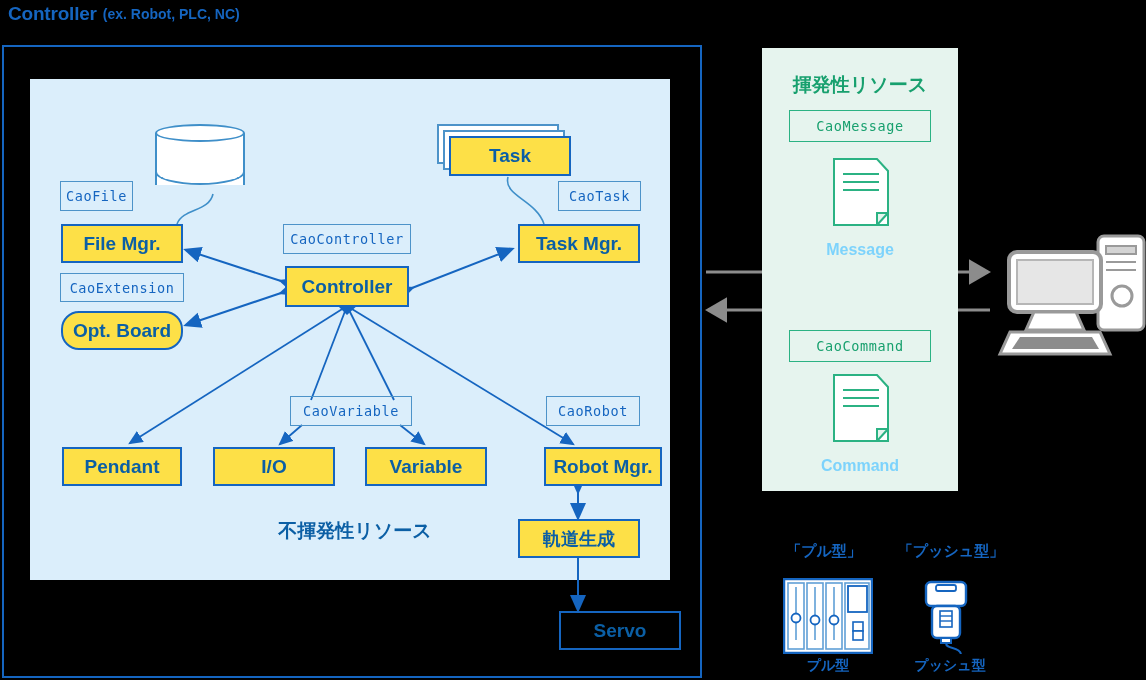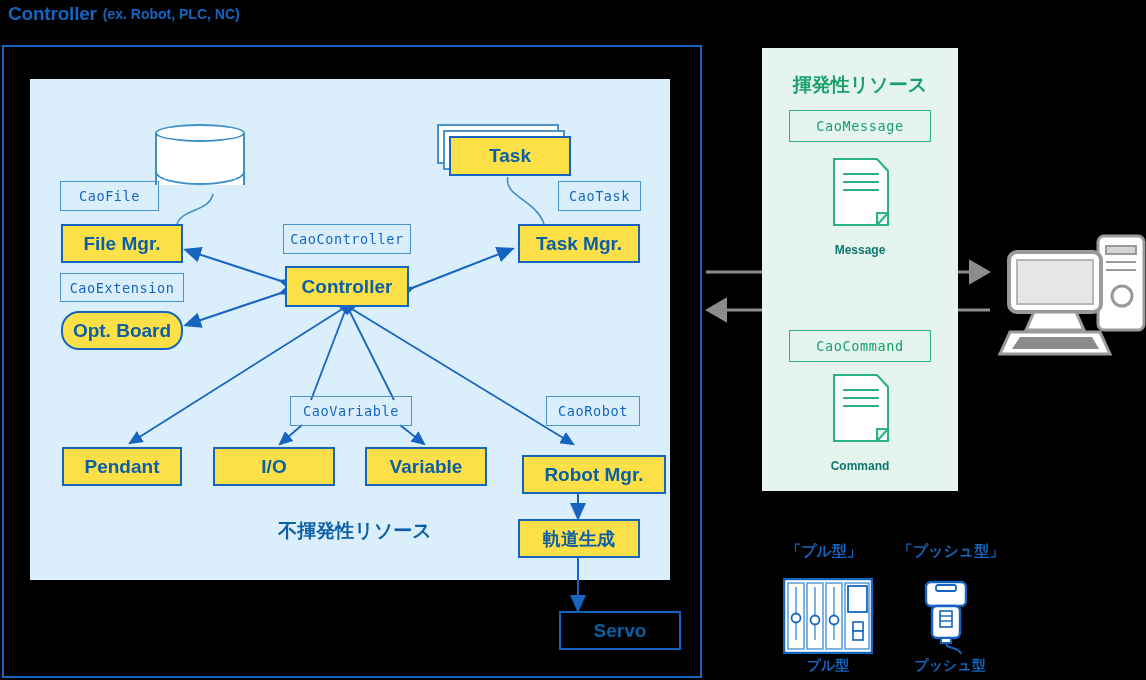--- a/index.html
+++ b/index.html
@@ -45,22 +45,22 @@
   #file-cyl .lbl{position:absolute;left:0;top:18px;width:90px;height:40px;display:flex;
                  align-items:center;justify-content:center;color:#0B5FA5;font-weight:bold;font-size:19px;}
 
   
   #volatile{left:762px;top:48px;width:196px;height:443px;background:#E6F4EE;}
   #vol-title{left:762px;top:72px;width:196px;height:26px;display:flex;align-items:center;
              justify-content:center;color:#17A06E;font-weight:bold;font-size:19px;}
   .g-iface{background:transparent;border:1.5px solid #2BB283;display:flex;align-items:center;
            justify-content:center;color:#17A06E;font-family:"DejaVu Sans Mono","Liberation Mono",monospace;
            font-size:13.5px;letter-spacing:.6px;}
-  .g-cap{display:flex;align-items:center;justify-content:center;color:#0f766e;
-         font-weight:bold;font-size:12px;}
+  .g-cap{display:flex;align-items:center;justify-content:center;color:#7dd3fc;
+         font-weight:bold;font-size:16px;}
 
   
   .legend-title{color:#1565C0;font-weight:bold;font-size:15px;display:flex;align-items:center;justify-content:center;}
   .legend-cap{color:#1565C0;font-weight:bold;font-size:14px;display:flex;align-items:center;justify-content:center;}
 
   svg{position:absolute;left:0;top:0;pointer-events:none;}
 </style>
 </head>
 <body>
 
@@ -114,21 +114,21 @@
   <line x1="706" y1="272" x2="988" y2="272" stroke="#8C8C8C" stroke-width="3.2" marker-end="url(#ahg)"></line>
   <line x1="990" y1="310" x2="708" y2="310" stroke="#8C8C8C" stroke-width="3.2" marker-end="url(#ahg)"></line>
 </svg>
 
 <div class="abs" id="file-cyl">
   <div class="body"></div>
   <div class="bot"></div>
   <div class="top"></div>
 </div>
 
-<div class="abs iface" style="left:60px;top:181px;width:99px;height:30px;">CaoFile</div>
+<div class="abs iface" style="left:60px;top:181px;width:73px;height:30px;">CaoFile</div>
 
 <div class="abs node" style="left:61px;top:224px;width:122px;height:39px;">File Mgr.</div>
 
 <div class="abs iface" style="left:60px;top:273px;width:124px;height:29px;">CaoExtension</div>
 
 <div class="abs node" style="left:61px;top:311px;width:122px;height:39px;border-radius:18px;">Opt. Board</div>
 
 <div class="abs iface" style="left:283px;top:224px;width:128px;height:30px;">CaoController</div>
 
 <div class="abs node" style="left:285px;top:266px;width:124px;height:41px;">Controller</div>
@@ -144,21 +144,21 @@
 <div class="abs node" style="left:62px;top:447px;width:120px;height:39px;">Pendant</div>
 
 <div class="abs iface" style="left:290px;top:396px;width:122px;height:30px;">CaoVariable</div>
 
 <div class="abs node" style="left:213px;top:447px;width:122px;height:39px;">I/O</div>
 
 <div class="abs node" style="left:365px;top:447px;width:122px;height:39px;">Variable</div>
 
 <div class="abs iface" style="left:546px;top:396px;width:94px;height:30px;">CaoRobot</div>
 
-<div class="abs node" style="left:522px;top:447px;width:144px;height:39px;margin-top:8px;">Robot Mgr.</div>
+<div class="abs node" style="left:544px;top:447px;width:118px;height:39px;">Robot Mgr.</div>
 
 <div class="abs node jp" style="left:518px;top:519px;width:122px;height:39px;">軌道生成</div>
 
 <div class="abs node hollow" style="left:518px;top:611px;width:122px;height:39px;">Servo</div>
 
 <div class="abs" id="nonvol-label">不揮発性リソース</div>
 
 <div class="abs" id="volatile"></div>
 <div class="abs" id="vol-title">揮発性リソース</div>
 

